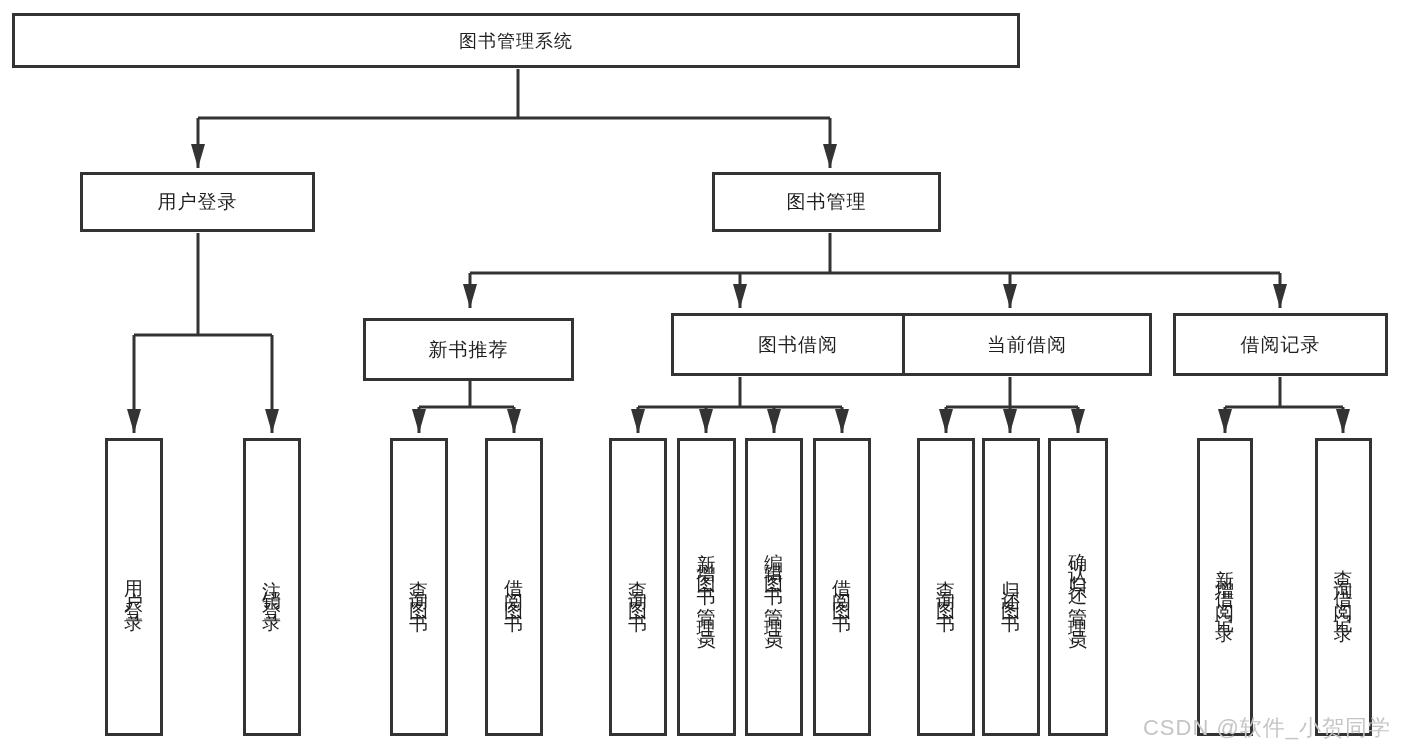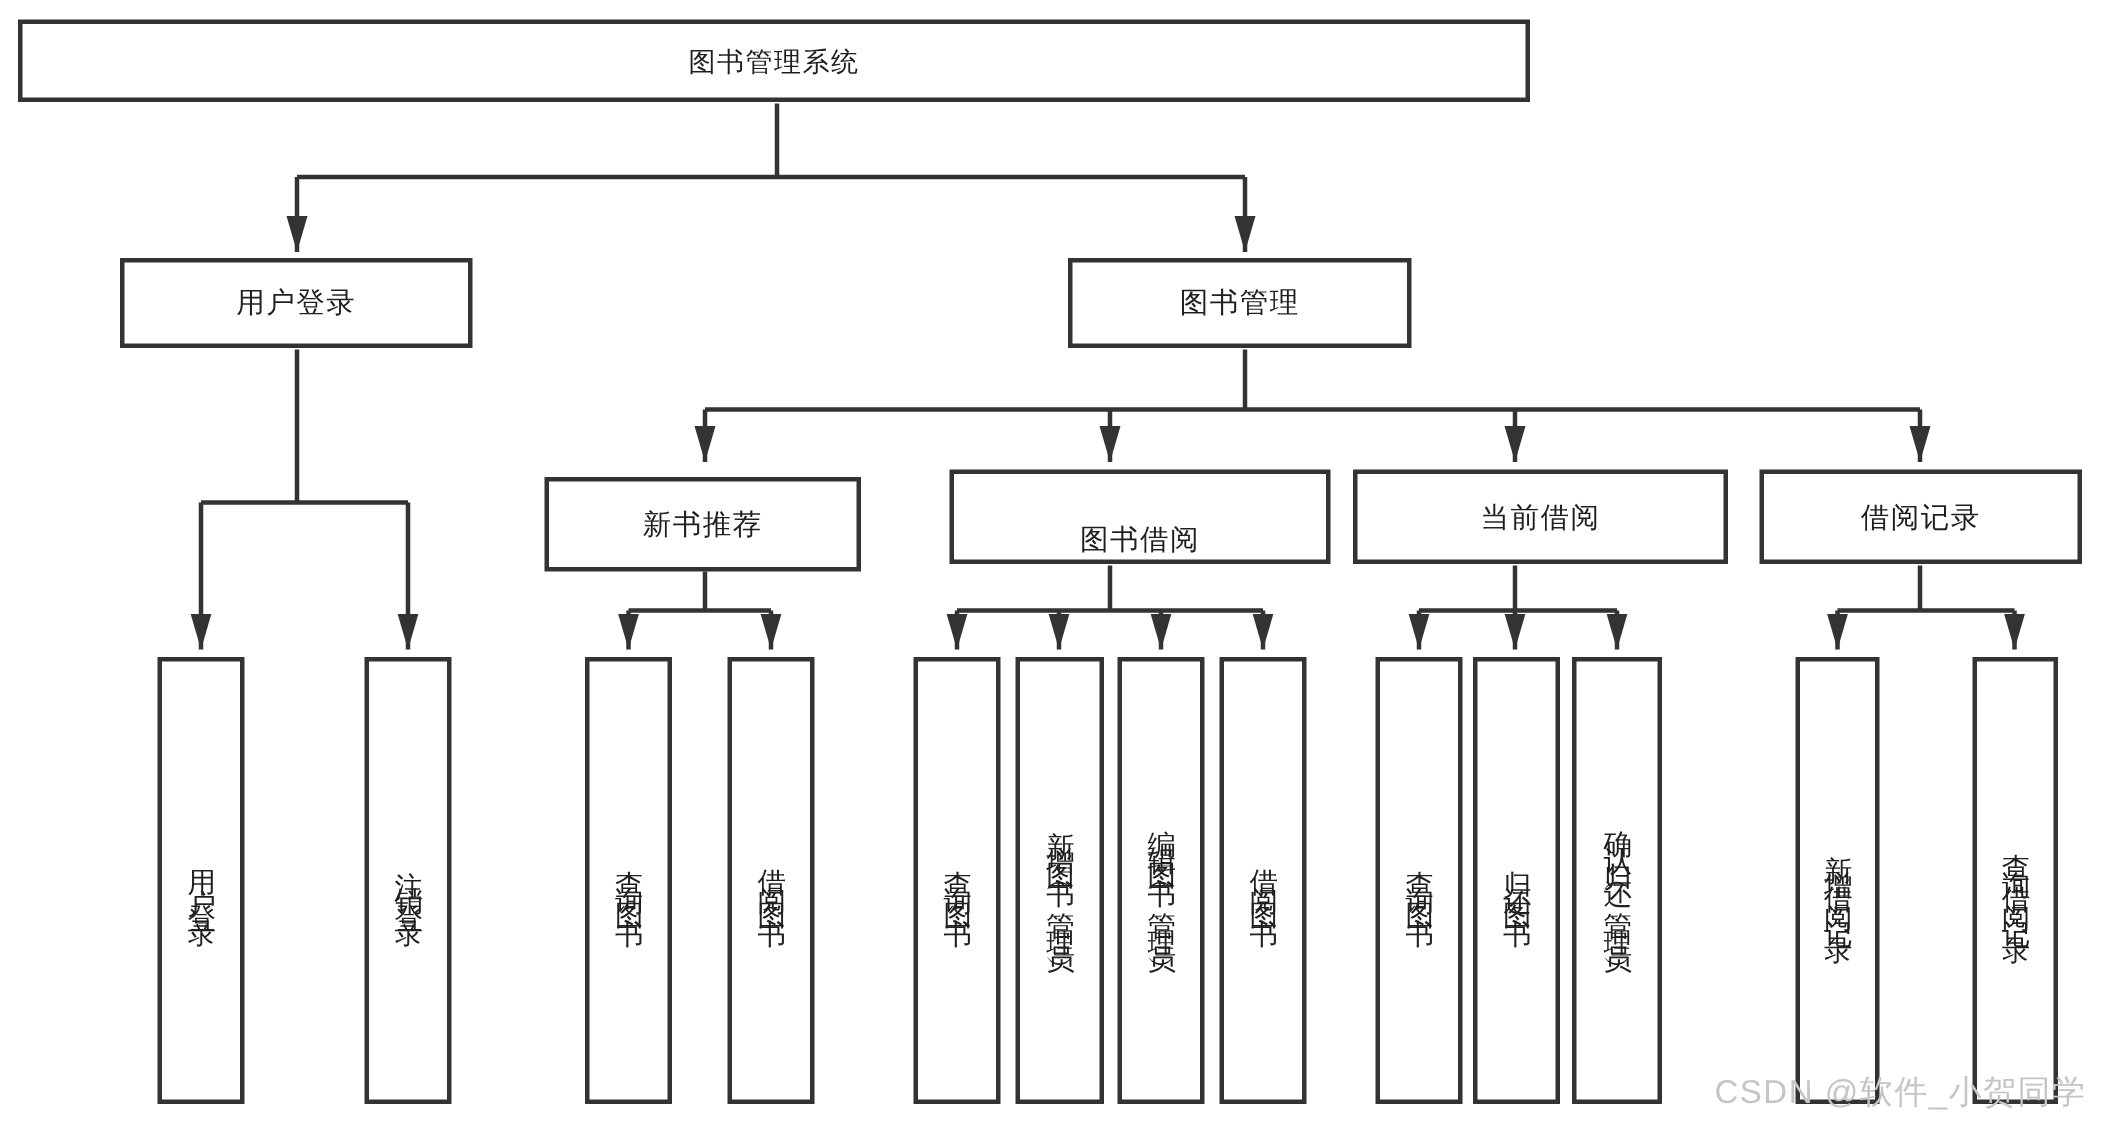--- a/index.html
+++ b/index.html
@@ -141,21 +141,21 @@
   <div class="box" style="left:80px; top:172px; width:235px; height:60px;">
     <span class="hlabel">用户登录</span>
   </div>
   <div class="box" style="left:712px; top:172px; width:229px; height:60px;">
     <span class="hlabel">图书管理</span>
   </div>
 
   <div class="box" style="left:363px; top:318px; width:211px; height:63px;">
     <span class="hlabel">新书推荐</span>
   </div>
-  <div class="box" style="left:633px; top:313px; width:254px; height:63px;align-items:flex-end;">
+  <div class="box" style="left:671px; top:313px; width:254px; height:63px;">
     <span class="hlabel">图书借阅</span>
   </div>
   <div class="box" style="left:902px; top:313px; width:250px; height:63px;">
     <span class="hlabel">当前借阅</span>
   </div>
   <div class="box" style="left:1173px; top:313px; width:215px; height:63px;">
     <span class="hlabel">借阅记录</span>
   </div>
 
   <div class="box" style="left:105px; top:438px; width:58px; height:298px;">

